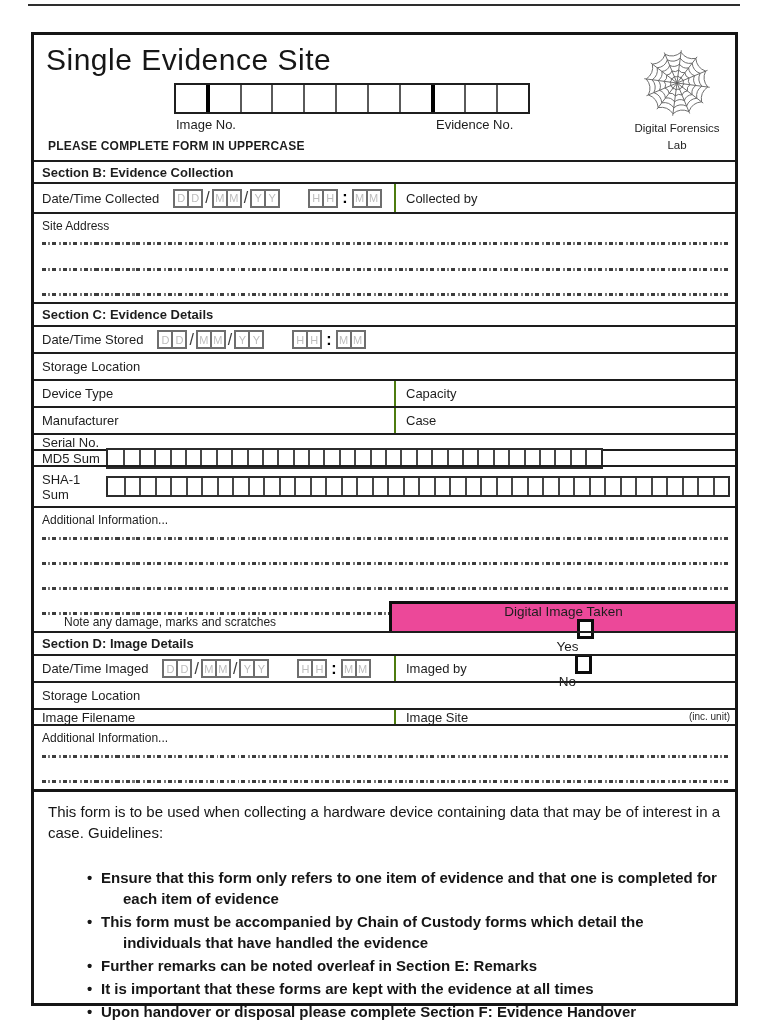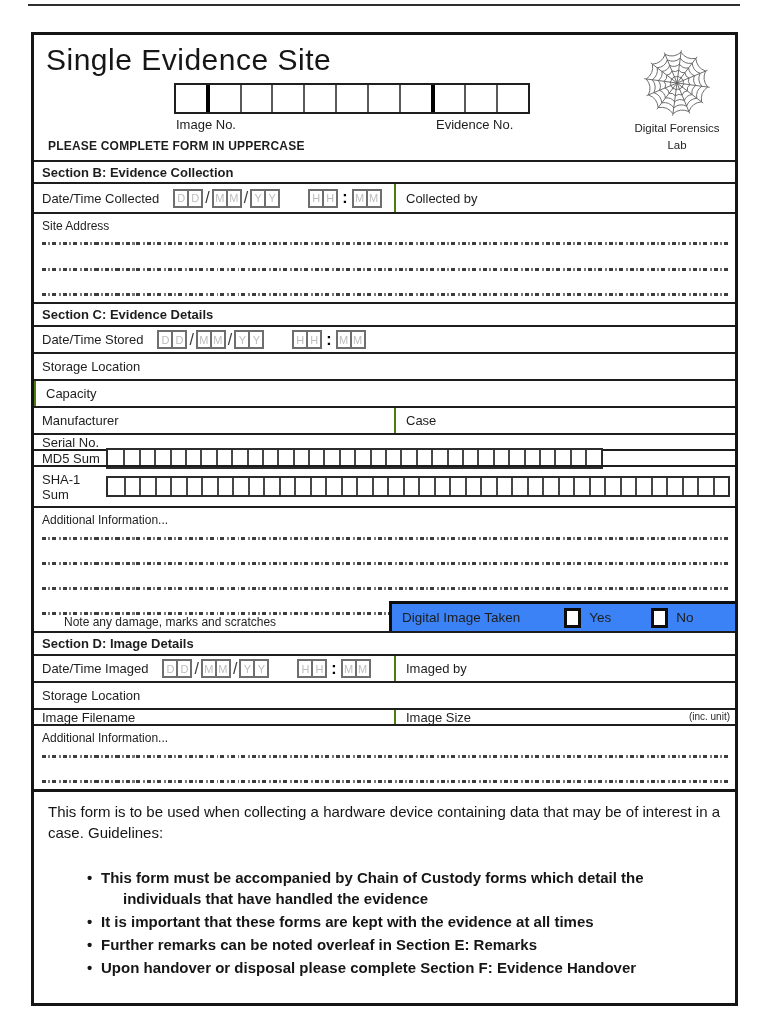--- a/index.html
+++ b/index.html
@@ -47,21 +47,21 @@
 
   
   .hash-label { width:72px; padding-left:8px; flex:none; }
   .hash-strip { display:flex; height:21px; border:2px solid #2c2c2c; background:#fff; }
   .hash-cell { border-left:2px solid #474747; }
   .hash-cell:first-child { border-left:none; }
   .md5 .hash-cell { width:15.4px; }
   .sha1 .hash-cell { width:15.5px; }
 
   
-  .dig-box { position:absolute; right:0; bottom:0; width:346px; height:30px; background:#3b82f6; border-left:3px solid #0e0e0e; border-top:3px solid #0e0e0e; display:flex; align-items:center; padding:0 10px; font-size:13.5px; }
+  .dig-box { position:absolute; right:0; bottom:0; width:346px; height:30px; background:#ec4899; border-left:3px solid #0e0e0e; border-top:3px solid #0e0e0e; display:flex; align-items:center; padding:0 10px; font-size:13.5px;flex-direction:column; }
   .chk { width:17px; height:20px; border:3px solid #0c0c0c; flex:none; background:#fff; }
   .chk.yes { margin-left:44px; }
   .chk.no { margin-left:40px; }
   .chk-lab { margin-left:8px; font-size:13.5px; }
 
   .unit-note { position:absolute; right:5px; bottom:2px; font-size:10px; color:#2b2b2b; }
 
   
   .footer { border-top:3px solid #151515; flex:1; padding:10px 14px 0; font-size:15px; color:#161616; position:relative; }
   .intro { line-height:1.38; }
@@ -180,20 +180,23 @@
             <span class="dbox">M</span>
             <span class="dbox">M</span>
           </span>
         </span>
     </div>
   </div>
   <div class="row r27 pl">
     <span>Storage Location</span>
   </div>
   <div class="row r27">
+    <div class="left-cell">
+      <span>Device Type</span>
+    </div>
     <div class="right-cell">
       <span>Capacity</span>
     </div>
   </div>
   <div class="row r27">
     <div class="left-cell">
       <span>Manufacturer</span>
     </div>
     <div class="right-cell">
       <span>Case</span>
@@ -338,33 +341,34 @@
     </div>
   </div>
   <div class="row r27 pl">
     <span>Storage Location</span>
   </div>
   <div class="row r26">
     <div class="left-cell">
       <span>Image Filename</span>
     </div>
     <div class="right-cell">
-      <span>Image Size</span>
+      <span>Image Site</span>
       <span class="unit-note">(inc. unit)</span>
     </div>
   </div>
   <div class="row r65">
     <div class="fill-label">Additional Information...</div>
     <div class="dotline" style="top:29px"></div>
     <div class="dotline" style="top:54px"></div>
   </div>
 
   <div class="footer">
     <div class="intro">This form is to be used when collecting a hardware device containing data that may be of interest in a case. Guidelines:</div>
     <ul class="guides">
+        <li>Ensure that this form only refers to one item of evidence and that one is completed for each item of evidence</li>
         <li>This form must be accompanied by Chain of Custody forms which detail the individuals that have handled the evidence</li>
+        <li>Further remarks can be noted overleaf in Section E: Remarks</li>
         <li>It is important that these forms are kept with the evidence at all times</li>
-        <li>Further remarks can be noted overleaf in Section E: Remarks</li>
         <li>Upon handover or disposal please complete Section F: Evidence Handover</li>
       </ul>
   </div>
 
 </div>
 
 </body></html>

